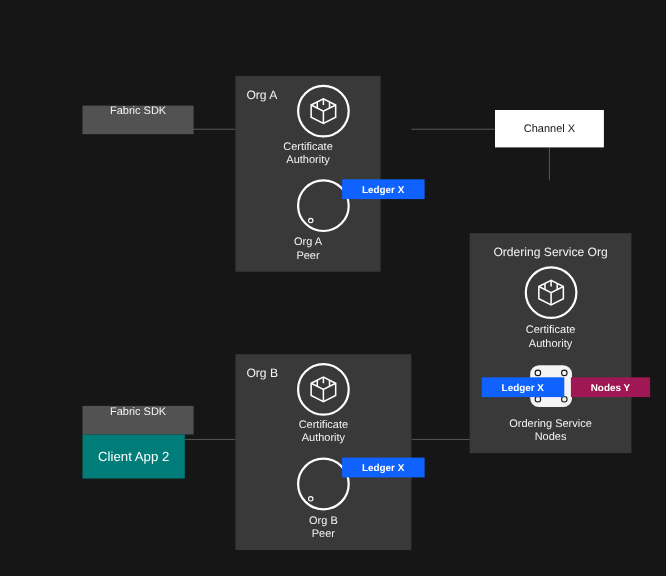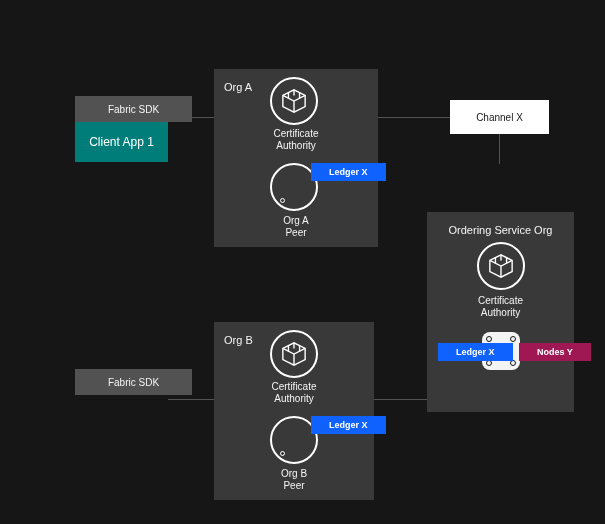--- a/index.html
+++ b/index.html
@@ -15,27 +15,26 @@
     position: absolute;
     left: 0; top: 0;
     width: 605px; height: 524px;
   }
   .connector {
     position: absolute;
     background: #525252;
   }
   .client-sdk {
     position: absolute;
-    width: 117px;
+    width: 101px;
     height: 26px;
     background: #525252;
     color: #f4f4f4;
     font-size: 10px;
     display: flex;
-    align-items: center;
     justify-content: center;
   }
   .client-app {
     position: absolute;
     width: 93px;
     height: 40px;
     background: #007d79;
     color: #ffffff;
     font-size: 12px;
     display: flex;
@@ -147,29 +146,29 @@
   <div class="connector" style="left:168px; top:117px; width:46px; height:1px;"></div>
   <div class="connector" style="left:374px; top:117px; width:76px; height:1px;"></div>
   <div class="connector" style="left:499px; top:134px; width:1px; height:30px;"></div>
   <div class="connector" style="left:168px; top:399px; width:46px; height:1px;"></div>
   <div class="connector" style="left:374px; top:399px; width:126px; height:1px;"></div>
   <div class="connector" style="left:499px; top:364px; width:1px; height:36px;"></div>
 
   <div class="client-sdk" style="left:75px; top:96px;">
     <span>Fabric SDK</span>
   </div>
-  <div class="client-app" style="left:75px; top:122px;">
-    <span>Client App 1</span>
-  </div>
 
   <div class="client-sdk" style="left:75px; top:369px;">
     <span>Fabric SDK</span>
   </div>
-
-  <div class="org-box" style="left:214px; top:69px; width:164px; height:178px;">
+  <div class="client-app" style="left:75px; top:395px;">
+    <span>Client App 2</span>
+  </div>
+
+  <div class="org-box" style="left:214px; top:69px; width:132px; height:178px;">
     <div class="org-title" style="left:10px; top:12px;">Org A</div>
     <div class="ca-icon" style="left:56px; top:8px;">
       <svg class="cube" viewBox="0 0 32 28">
         <path d="M4 8 L16 2 L28 8 L28 20 L16 26 L4 20 Z" fill="none" stroke="#ffffff" stroke-width="1.5"></path>
         <path d="M4 8 L16 14 L28 8 M16 14 L16 26" fill="none" stroke="#ffffff" stroke-width="1.5"></path>
         <line x1="10" y1="5" x2="10" y2="11" stroke="#ffffff" stroke-width="1.5"></line>
         <line x1="16" y1="2" x2="16" y2="8" stroke="#ffffff" stroke-width="1.5"></line>
         <line x1="22" y1="5" x2="22" y2="11" stroke="#ffffff" stroke-width="1.5"></line>
       </svg>
     </div>
@@ -242,15 +241,19 @@
       <div class="d" style="left:4px; bottom:4px;"></div>
       <div class="d" style="right:4px; bottom:4px;"></div>
       <div class="d" style="left:16px; top:16px;"></div>
     </div>
     <div class="ledger-tag" style="left:11px; top:131px;">
       <span>Ledger X</span>
     </div>
     <div class="ledger-tag y" style="left:92px; top:131px;">
       <span>Nodes Y</span>
     </div>
+    <div class="peer-label" style="top:168px;">
+      <span>Ordering Service</span><br>
+      <span>Nodes</span>
+    </div>
   </div>
 
 </div>
 
 </body></html>

